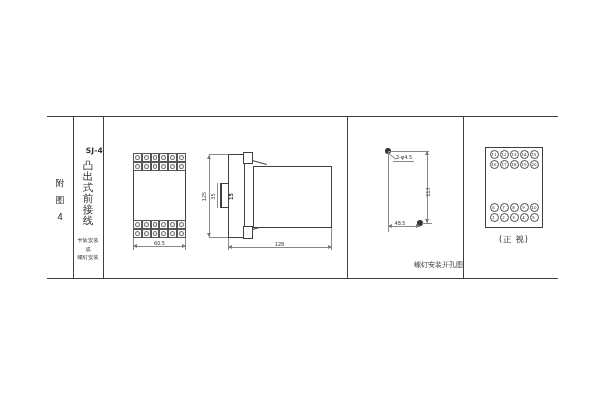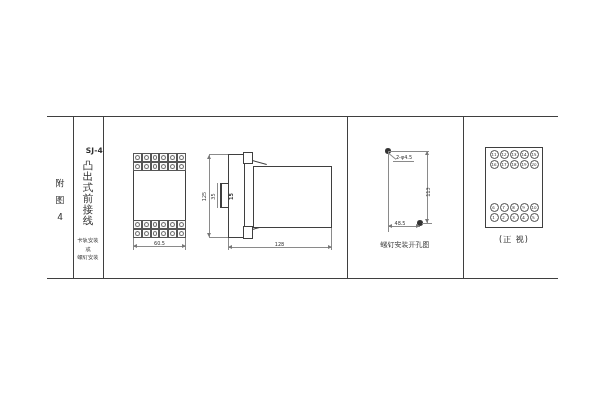--- a/index.html
+++ b/index.html
@@ -163,21 +163,21 @@
   <div class="ar u" style="left:425px;top:151px;"></div>
   <div class="ar d" style="left:425px;top:219px;"></div>
   <div class="dimh" style="left:422px;top:223px;width:10px;"></div>
   <div class="dimtxt rot" style="left:421px;top:188px;width:14px;">113</div>
 
   <div class="dimh" style="left:388px;top:226px;width:32px;"></div>
   <div class="ar l" style="left:388px;top:224px;"></div>
   <div class="ar r" style="left:416px;top:224px;"></div>
   <div class="dimtxt" style="left:386px;top:219px;width:28px;">48.5</div>
 
-  <div class="caption ctr" style="left:347px;top:240px;width:116px;">螺钉安装开孔图</div>
+  <div class="caption ctr" style="left:347px;top:260px;width:116px;text-align:right;">螺钉安装开孔图</div>
 
   <div class="rect th" style="left:485px;top:147px;width:58px;height:81px;"></div>
   <div class="circrow" style="left:488px;top:150px;width:52px;">
       <span class="tcirc">
         <span>11</span>
       </span>
       <span class="tcirc">
         <span>12</span>
       </span>
       <span class="tcirc">

